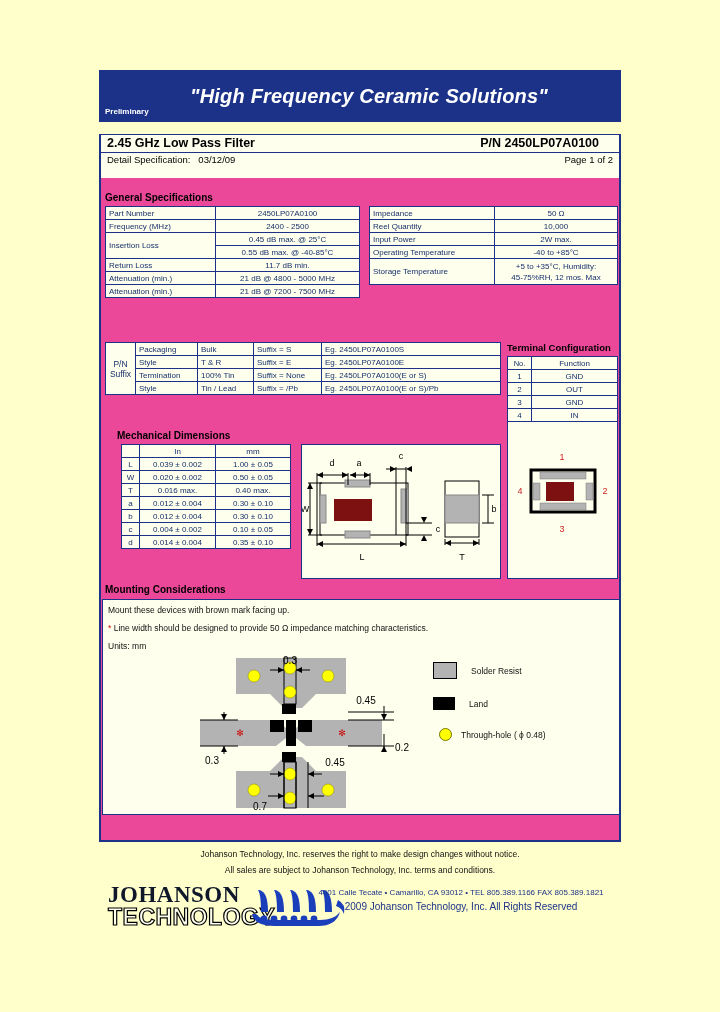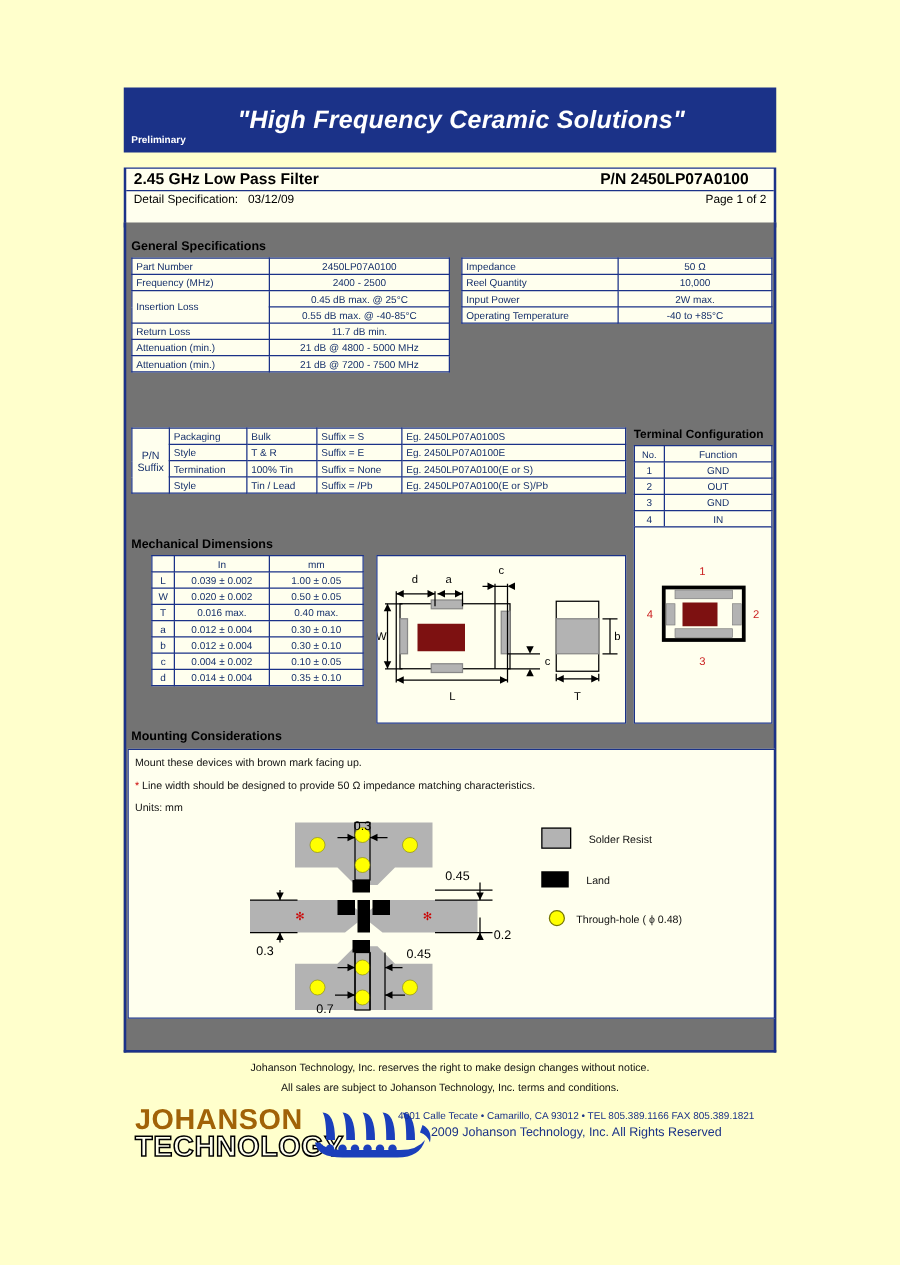--- a/index.html
+++ b/index.html
@@ -67,21 +67,21 @@
     color: #000;
   }
   
   .content {
     position: absolute;
     left: 99px; top: 178px;
     width: 522px; height: 664px;
     border: 2px solid #1b3288;
     border-top: none;
     box-sizing: border-box;
-    background: #737373;
+    background: #ec4899;
   }
   .section-head {
     position: absolute;
     font-weight: bold; font-size: 10px; color: #000;
   }
   
   table.jt {
     border-collapse: collapse;
     font-size: 8px;
     color: #1b2a6b;
@@ -125,23 +125,23 @@
   .sw-hole { width: 11px; height: 11px; border-radius: 50%; background: #ffff00; border: 1px solid #777700; margin-left: 6px; }
   .legend-txt { font-size: 8.5px; color: #111; margin-left: 14px; }
   
   .disclaimer {
     position: absolute; left: 99px; top: 846px; width: 522px;
     text-align: center; font-size: 8.5px; color: #111; line-height: 16px;
   }
   
   .logo-wrap { position: absolute; left: 108px; top: 884px; width: 240px; height: 52px; }
   .logo-johanson {
-    font-family: Liberation Sans, sans-serif;
+    font-family: Liberation Serif, serif;
     font-weight: bold; font-size: 23px; letter-spacing: 0.5px;
-    color: #a16207; line-height: 22px;
+    color: #0f172a; line-height: 22px;
   }
   .logo-technology {
     font-family: "Liberation Sans", sans-serif;
     font-weight: bold; font-size: 23px; letter-spacing: 0.5px;
     color: #ffffee; -webkit-text-stroke: 1.2px #000;
     line-height: 22px;
   }
   .addr-wrap { position: absolute; left: 296px; top: 884px; width: 330px; text-align: center; }
   .web { color: #1b3288; font-weight: bold; font-size: 11.5px; }
   .addr { color: #1b3288; font-size: 8px; margin-top: 4px; }
@@ -219,20 +219,25 @@
         <td class="ctr">10,000</td>
       </tr>
       <tr>
         <td class="lbl">Input Power</td>
         <td class="ctr">2W max.</td>
       </tr>
       <tr>
         <td class="lbl">Operating Temperature</td>
         <td class="ctr">-40 to +85°C</td>
       </tr>
+      <tr>
+        <td class="lbl" style="height:26px;">Storage Temperature</td>
+        <td class="ctr" style="height:26px; white-space:pre-line; line-height:11px;">+5 to +35°C, Humidity:
+45-75%RH, 12 mos. Max</td>
+      </tr>
     </tbody>
       </table>
 
     <table class="jt abs" style="left:4px; top:164px; width:396px;">
       <tbody>
           <tr>
         <td class="lbl ctr" rowspan="4" style="width:30px; font-size:8.5px;">
           <div>P/N</div>
           <div>Suffix</div>
         </td>
@@ -303,21 +308,21 @@
 
         <rect x="38" y="60" width="28" height="19" fill="#7d1111"></rect>
 
         <text x="54" y="38" font-family="Liberation Sans, sans-serif" font-size="9" fill="#cc2222" text-anchor="middle">1</text>
         <text x="97" y="72" font-family="Liberation Sans, sans-serif" font-size="9" fill="#cc2222" text-anchor="middle">2</text>
         <text x="54" y="110" font-family="Liberation Sans, sans-serif" font-size="9" fill="#cc2222" text-anchor="middle">3</text>
         <text x="12" y="72" font-family="Liberation Sans, sans-serif" font-size="9" fill="#cc2222" text-anchor="middle">4</text>
       </svg>
     </div>
 
-    <div class="section-head" style="left:4px; top:252px;text-align:right;">Mechanical Dimensions</div>
+    <div class="section-head" style="left:16px; top:252px;text-align:right;">Mechanical Dimensions</div>
 
     <table class="jt abs" style="left:20px; top:266px; width:170px;">
       <tbody>
           <tr>
         <th style="width:18px;"></th>
         <th class="ctr lbl" style="width:76px;">In</th>
         <th class="ctr lbl">mm</th>
       </tr>
       <tr>
         <td class="ctr lbl">L</td>

